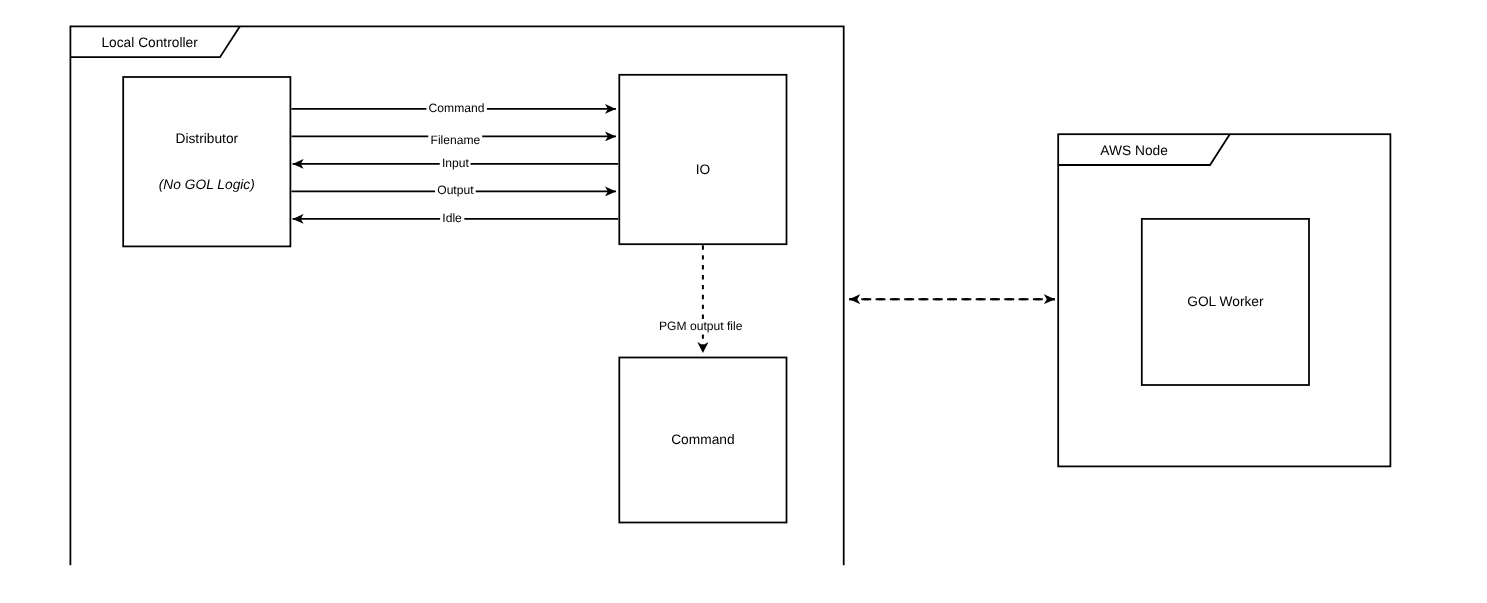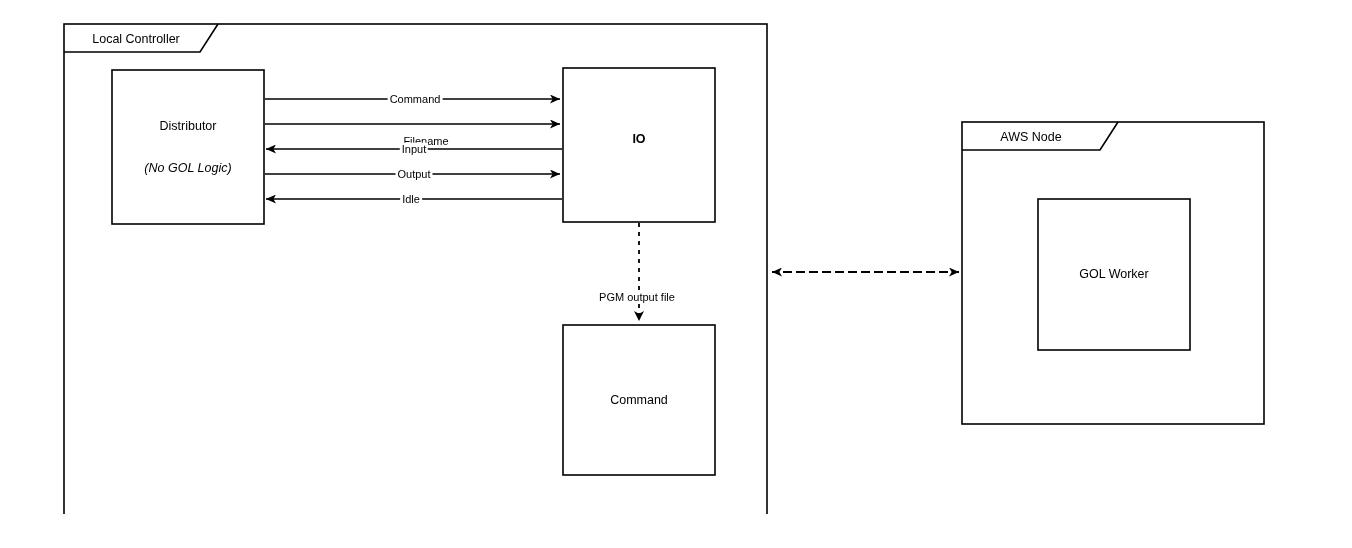--- a/index.html
+++ b/index.html
@@ -103,29 +103,29 @@
 
   <div class="lbl frame-title centerer" style="left:136px; top:39px;">Local Controller</div>
 
   <div class="lbl frame-title centerer" style="left:1031px; top:137px;text-align:right;">AWS Node</div>
 
   <div class="lbl box-title centerer" style="left:188px; top:147px;">
     <span>Distributor</span>
     <span class="sub">(No GOL Logic)</span>
   </div>
 
-  <div class="lbl box-title centerer" style="left:639px; top:139px;font-weight:bold;">IO</div>
+  <div class="lbl box-title centerer" style="left:639px; top:154px;">IO</div>
 
   <div class="lbl box-title centerer" style="left:639px; top:400px;">Command</div>
 
   <div class="lbl box-title centerer" style="left:1114px; top:274px;">GOL Worker</div>
 
   <div class="lbl edge-label centerer" style="left:415px; top:99px;">Command</div>
 
-  <div class="lbl edge-label centerer" style="left:414px; top:141px;margin-left:12px;">Filename</div>
+  <div class="lbl edge-label centerer" style="left:414px; top:128px;">Filename</div>
 
   <div class="lbl edge-label centerer" style="left:414px; top:149px;">Input</div>
 
   <div class="lbl edge-label centerer" style="left:414px; top:174px;">Output</div>
 
   <div class="lbl edge-label centerer" style="left:411px; top:199px;">Idle</div>
 
   <div class="lbl edge-label centerer" style="left:637px; top:265px;margin-top:32px;">PGM output file</div>
 
 </div>

